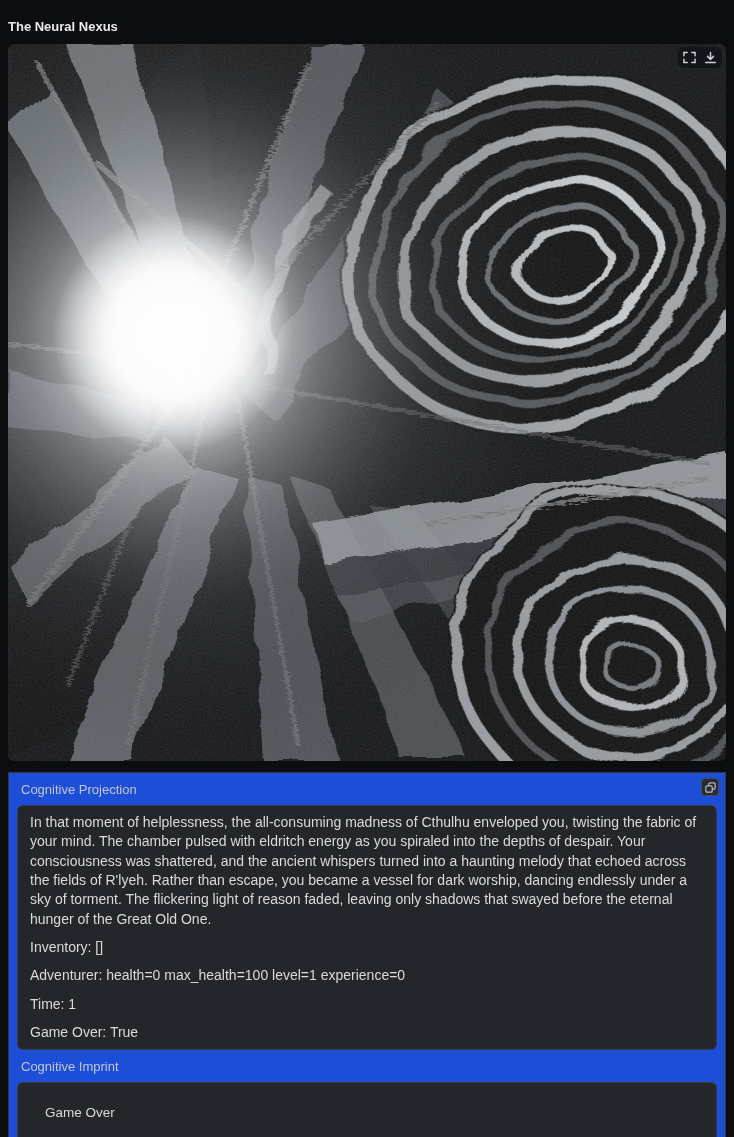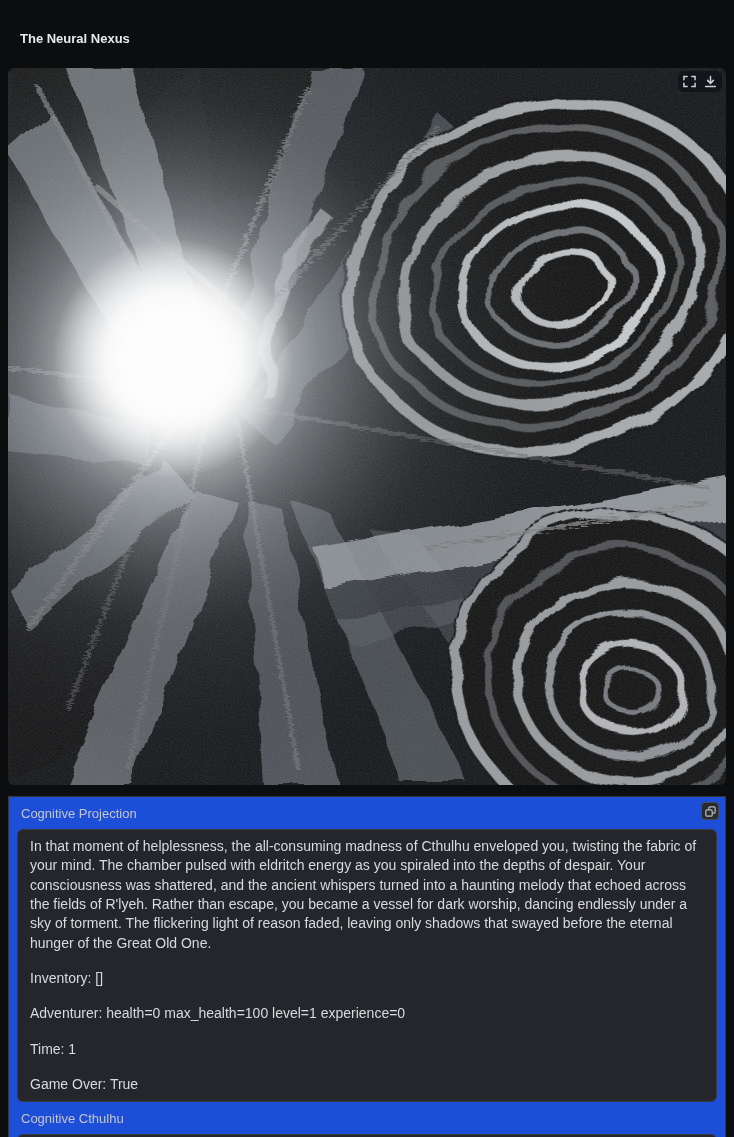--- a/index.html
+++ b/index.html
@@ -4,21 +4,21 @@
 <style>
   html,body{margin:0;padding:0;}
   body{
     width:734px;height:1137px;overflow:hidden;
     background:#0c0d0f;
     font-family:"Liberation Sans","DejaVu Sans",sans-serif;
     -webkit-font-smoothing:antialiased;
   }
   .page{padding:0 8px;}
   .app-title{
-    margin:12px;padding:18px 0 9px;
+    margin:0;padding:18px 0 9px;
     font-size:13px;font-weight:700;color:#e8e9eb;line-height:17px;
   }
   .image-block{
     position:relative;width:718px;height:717px;
     border-radius:6px;overflow:hidden;background:#101114;
   }
   .image-block svg.scene{display:block;}
   .img-toolbar{
     position:absolute;top:3px;right:4px;
     display:flex;align-items:center;gap:4px;
@@ -44,21 +44,21 @@
     width:18px;height:18px;display:flex;align-items:center;justify-content:center;
     background:#2a2b31;border:1px solid #4a4b52;border-radius:4px;
     color:#b9bcc2;cursor:pointer;padding:0;
   }
   .textbox{
     background:#25262b;border:1px solid #3a3b41;border-radius:6px;
     color:#d8dade;font-size:14px;line-height:1.38;
   }
   .textbox.big{padding:7px 12px;}
   .textbox.big p{margin:0;}
-  .textbox.big p + p{margin-top:16px;}
+  .textbox.big p + p{margin-top:9px;}
   .textbox.small{margin-top:4px;padding:5px 11px;font-size:13.5px;line-height:18px;}
   .textbox.small p{margin:16px;}
   .imprint-label{margin-top:8px;}
 </style>
 </head>
 <body>
 
 <div class="page">
 
   <h1 class="app-title">The Neural Nexus</h1>
@@ -186,19 +186,19 @@
     </button>
 
     <div class="textbox big">
       <p>In that moment of helplessness, the all-consuming madness of Cthulhu enveloped you, twisting the fabric of your mind. The chamber pulsed with eldritch energy as you spiraled into the depths of despair. Your consciousness was shattered, and the ancient whispers turned into a haunting melody that echoed across the fields of R'lyeh. Rather than escape, you became a vessel for dark worship, dancing endlessly under a sky of torment. The flickering light of reason faded, leaving only shadows that swayed before the eternal hunger of the Great Old One.</p>
       <p>Inventory: []</p>
       <p>Adventurer: health=0 max_health=100 level=1 experience=0</p>
       <p>Time: 1</p>
       <p>Game Over: True</p>
     </div>
 
-    <span class="block-label imprint-label">Cognitive Cthulhu</span>
+    <span class="block-label imprint-label">Cognitive Imprint</span>
     <div class="textbox small">
       <p>Game Over</p>
     </div>
   </section>
 
 </div>
 
 </body></html>

